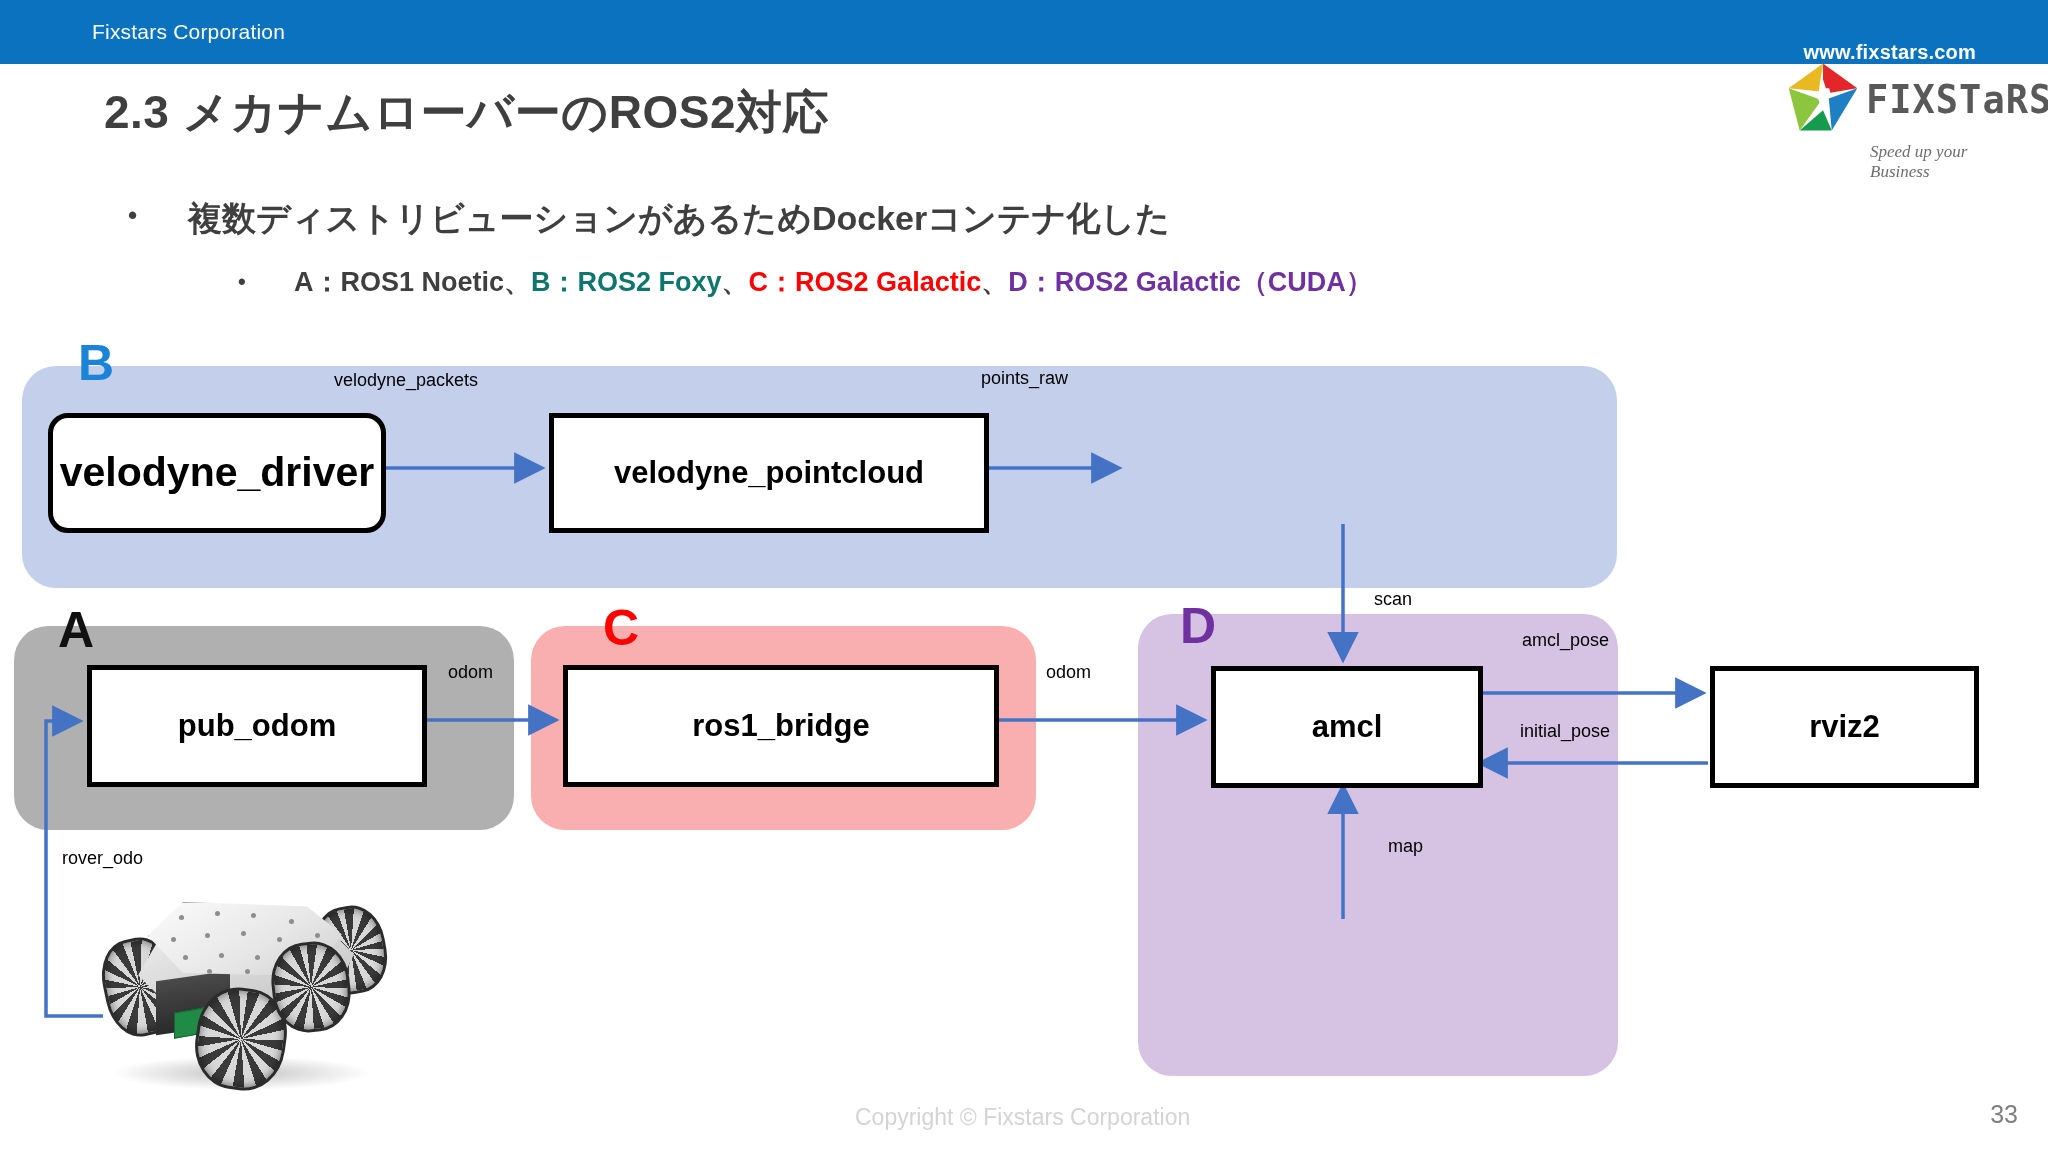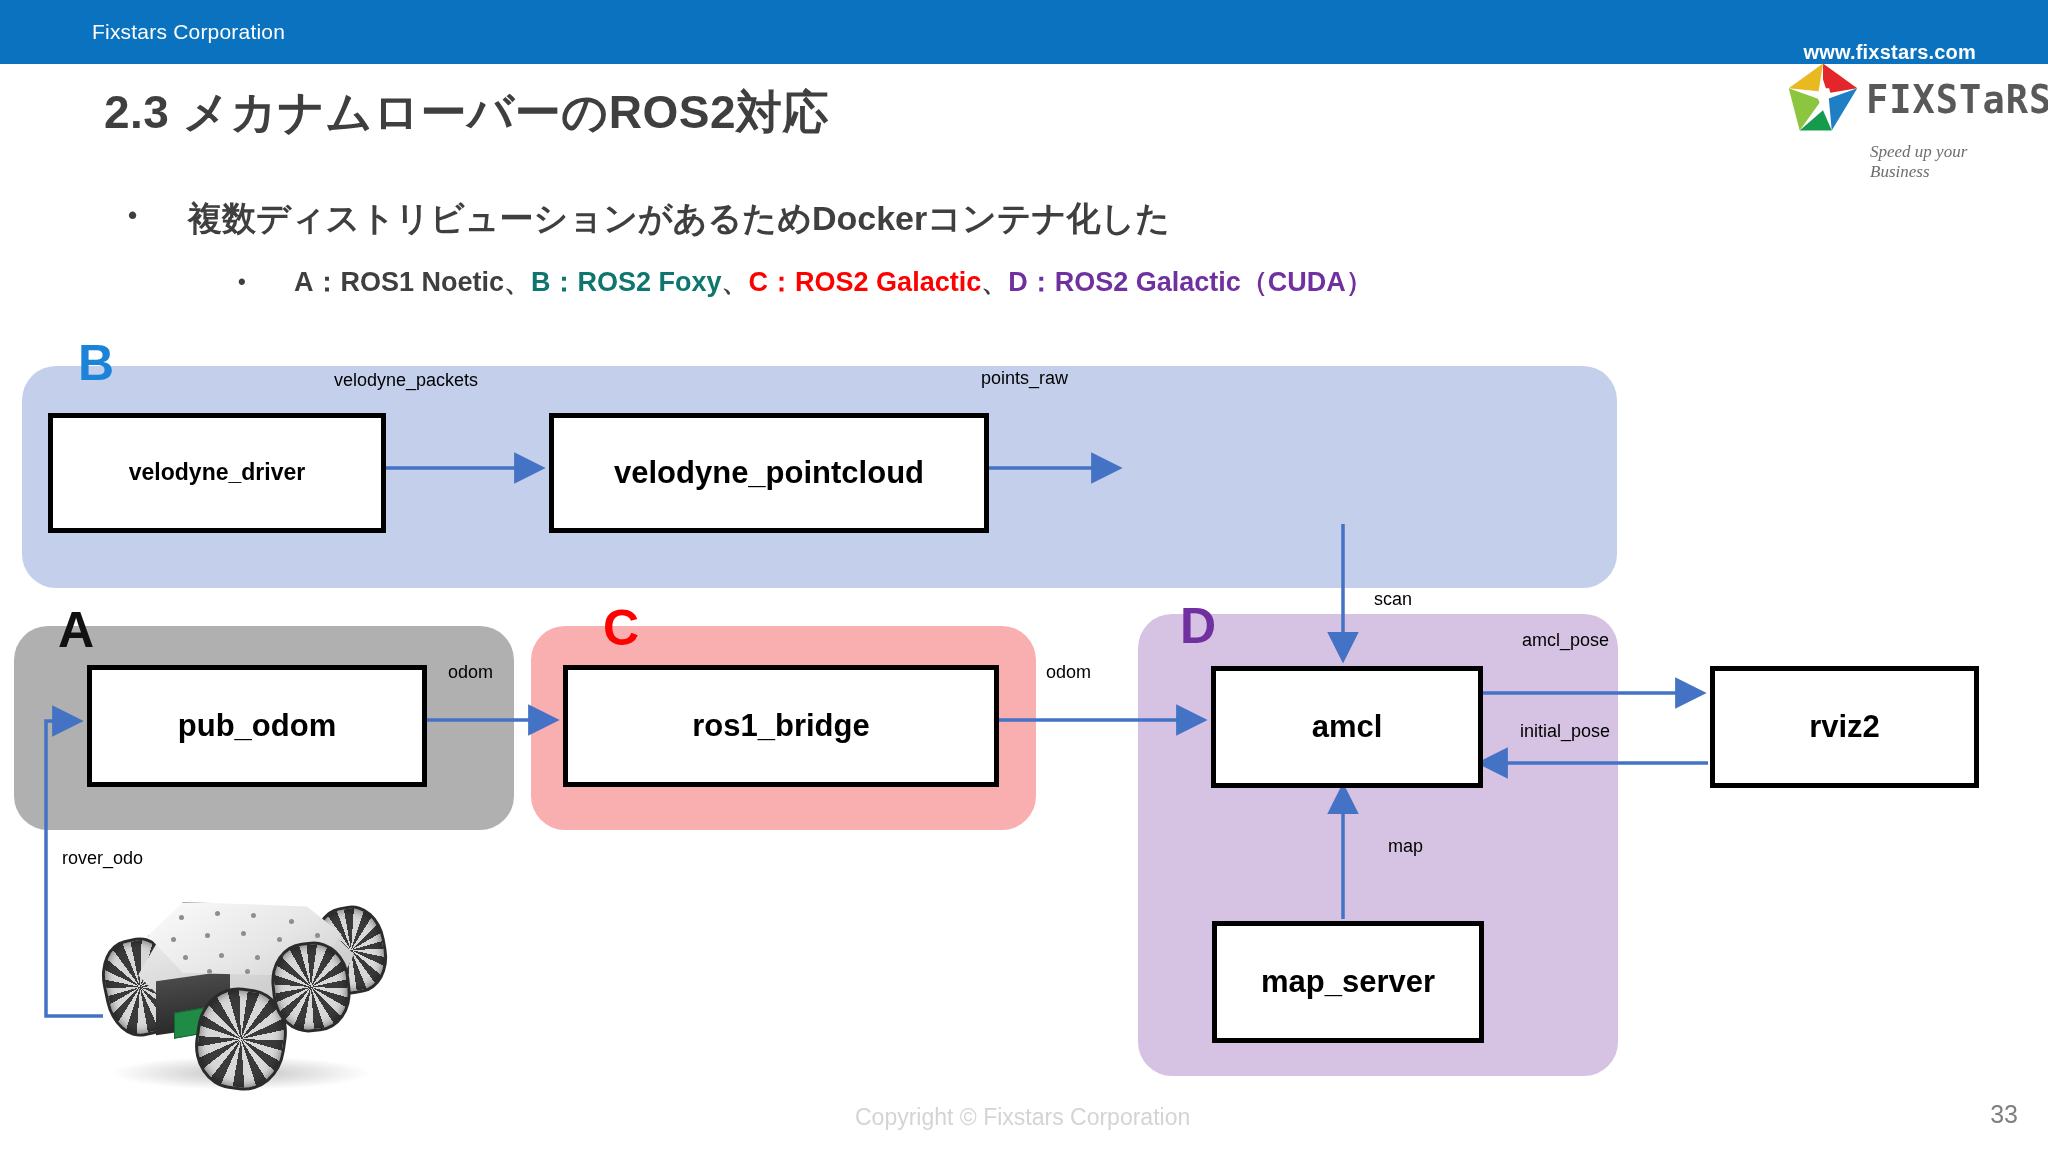--- a/index.html
+++ b/index.html
@@ -82,21 +82,21 @@
   .lbl-B{left:78px;top:338px;color:#1B84D8;}
   .lbl-A{left:58px;top:605px;color:#111111;}
   .lbl-C{left:603px;top:603px;color:#FF0000;}
   .lbl-D{left:1180px;top:601px;color:#7030A0;}
 
   .node{
     position:absolute;background:#ffffff;border:5px solid #000000;
     display:flex;align-items:center;justify-content:center;text-align:center;
     font-weight:bold;color:#000000;line-height:1.12;
   }
-  .n-velodyne-driver{left:48px;top:413px;width:328px;height:110px;font-size:23px;}
+  .n-velodyne-driver{left:48px;top:413px;width:328px;height:110px;font-size:41px;border-radius:20px;}
   .n-velodyne-pointcloud{left:549px;top:413px;width:430px;height:110px;font-size:31px;}
   .n-pointcloud-laserscan{left:1126px;top:412px;width:434px;height:110px;font-size:31px;}
   .n-pub-odom{left:87px;top:665px;width:330px;height:112px;font-size:31px;}
   .n-ros1-bridge{left:563px;top:665px;width:426px;height:112px;font-size:31px;}
   .n-amcl{left:1211px;top:666px;width:262px;height:112px;font-size:31px;}
   .n-rviz2{left:1710px;top:666px;width:259px;height:112px;font-size:31px;}
   .n-map-server{left:1212px;top:921px;width:262px;height:112px;font-size:31px;}
 
   .edge-label{
     position:absolute;font-size:18px;color:#000000;white-space:nowrap;
@@ -243,21 +243,20 @@
 
       <polyline points="103,1016 46,1016 46,721 78,721" fill="none" stroke="#4472C4" stroke-width="3.5" marker-end="url(#ah)"></polyline>
     </svg>
 
     <div class="node n-velodyne-driver">velodyne_driver</div>
     <div class="node n-velodyne-pointcloud">velodyne_pointcloud</div>
     <div class="node n-pub-odom">pub_odom</div>
     <div class="node n-ros1-bridge">ros1_bridge</div>
     <div class="node n-amcl">amcl</div>
     <div class="node n-rviz2">rviz2</div>
-    <div class="node n-map-server">map_server</div>
 
     <div class="edge-label el-velodyne-packets">velodyne_packets</div>
     <div class="edge-label el-points-raw">points_raw</div>
     <div class="edge-label el-scan">scan</div>
     <div class="edge-label el-odom1">odom</div>
     <div class="edge-label el-odom2">odom</div>
     <div class="edge-label el-amcl-pose">amcl_pose</div>
     <div class="edge-label el-initial-pose">initial_pose</div>
     <div class="edge-label el-map">map</div>
     <div class="edge-label el-rover-odo">rover_odo</div>

